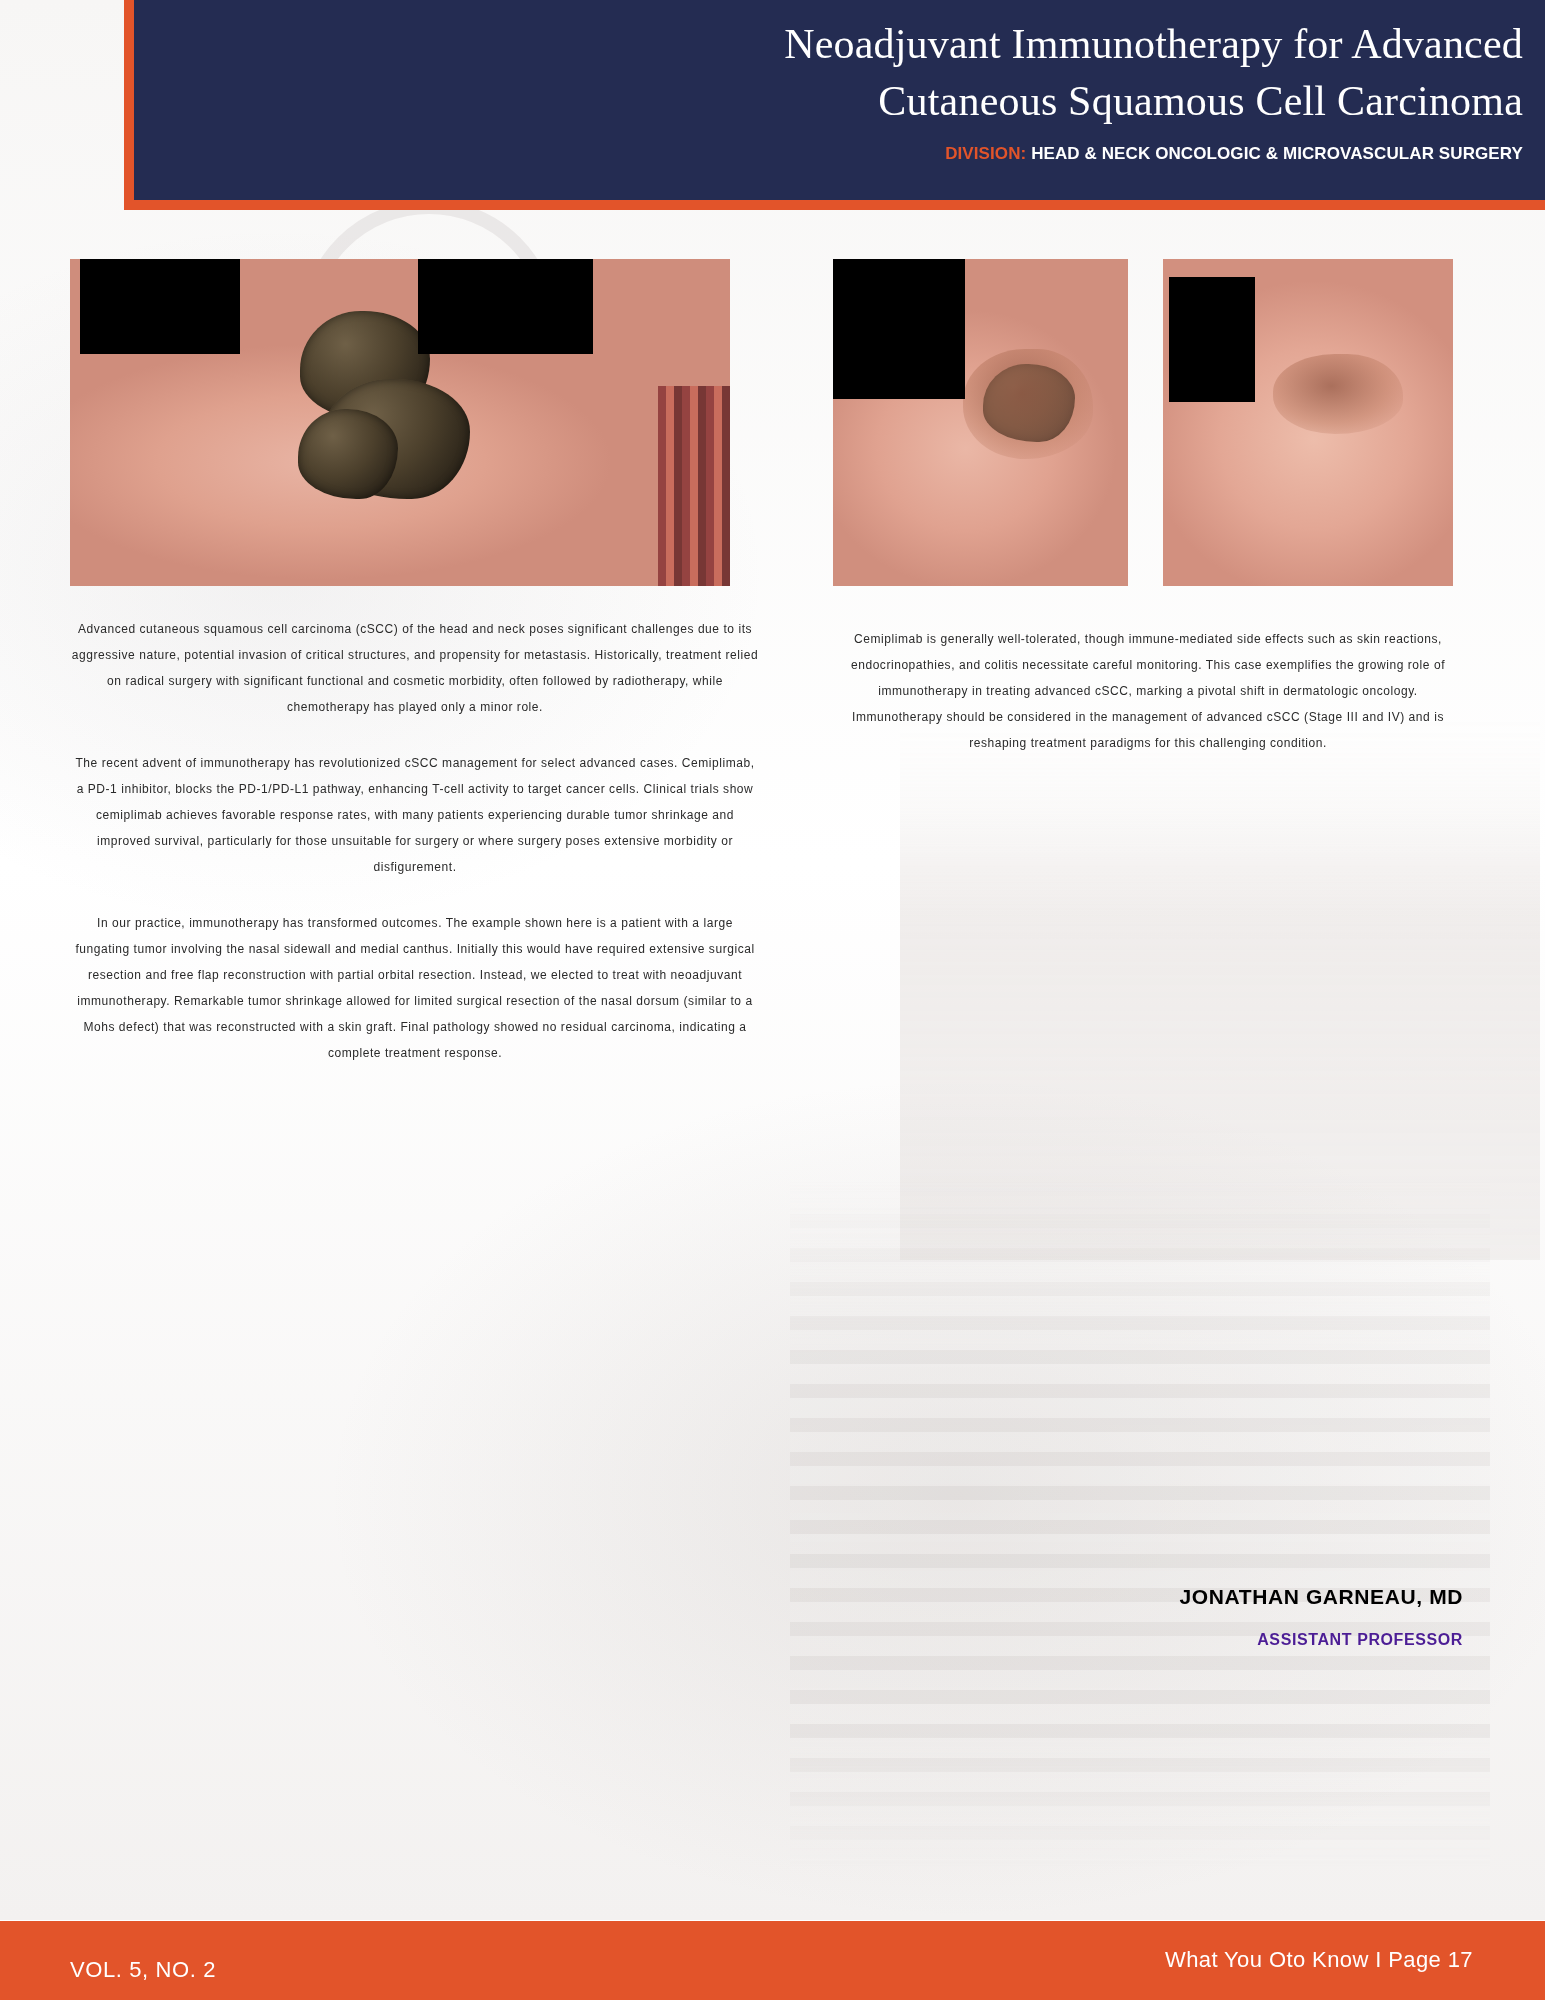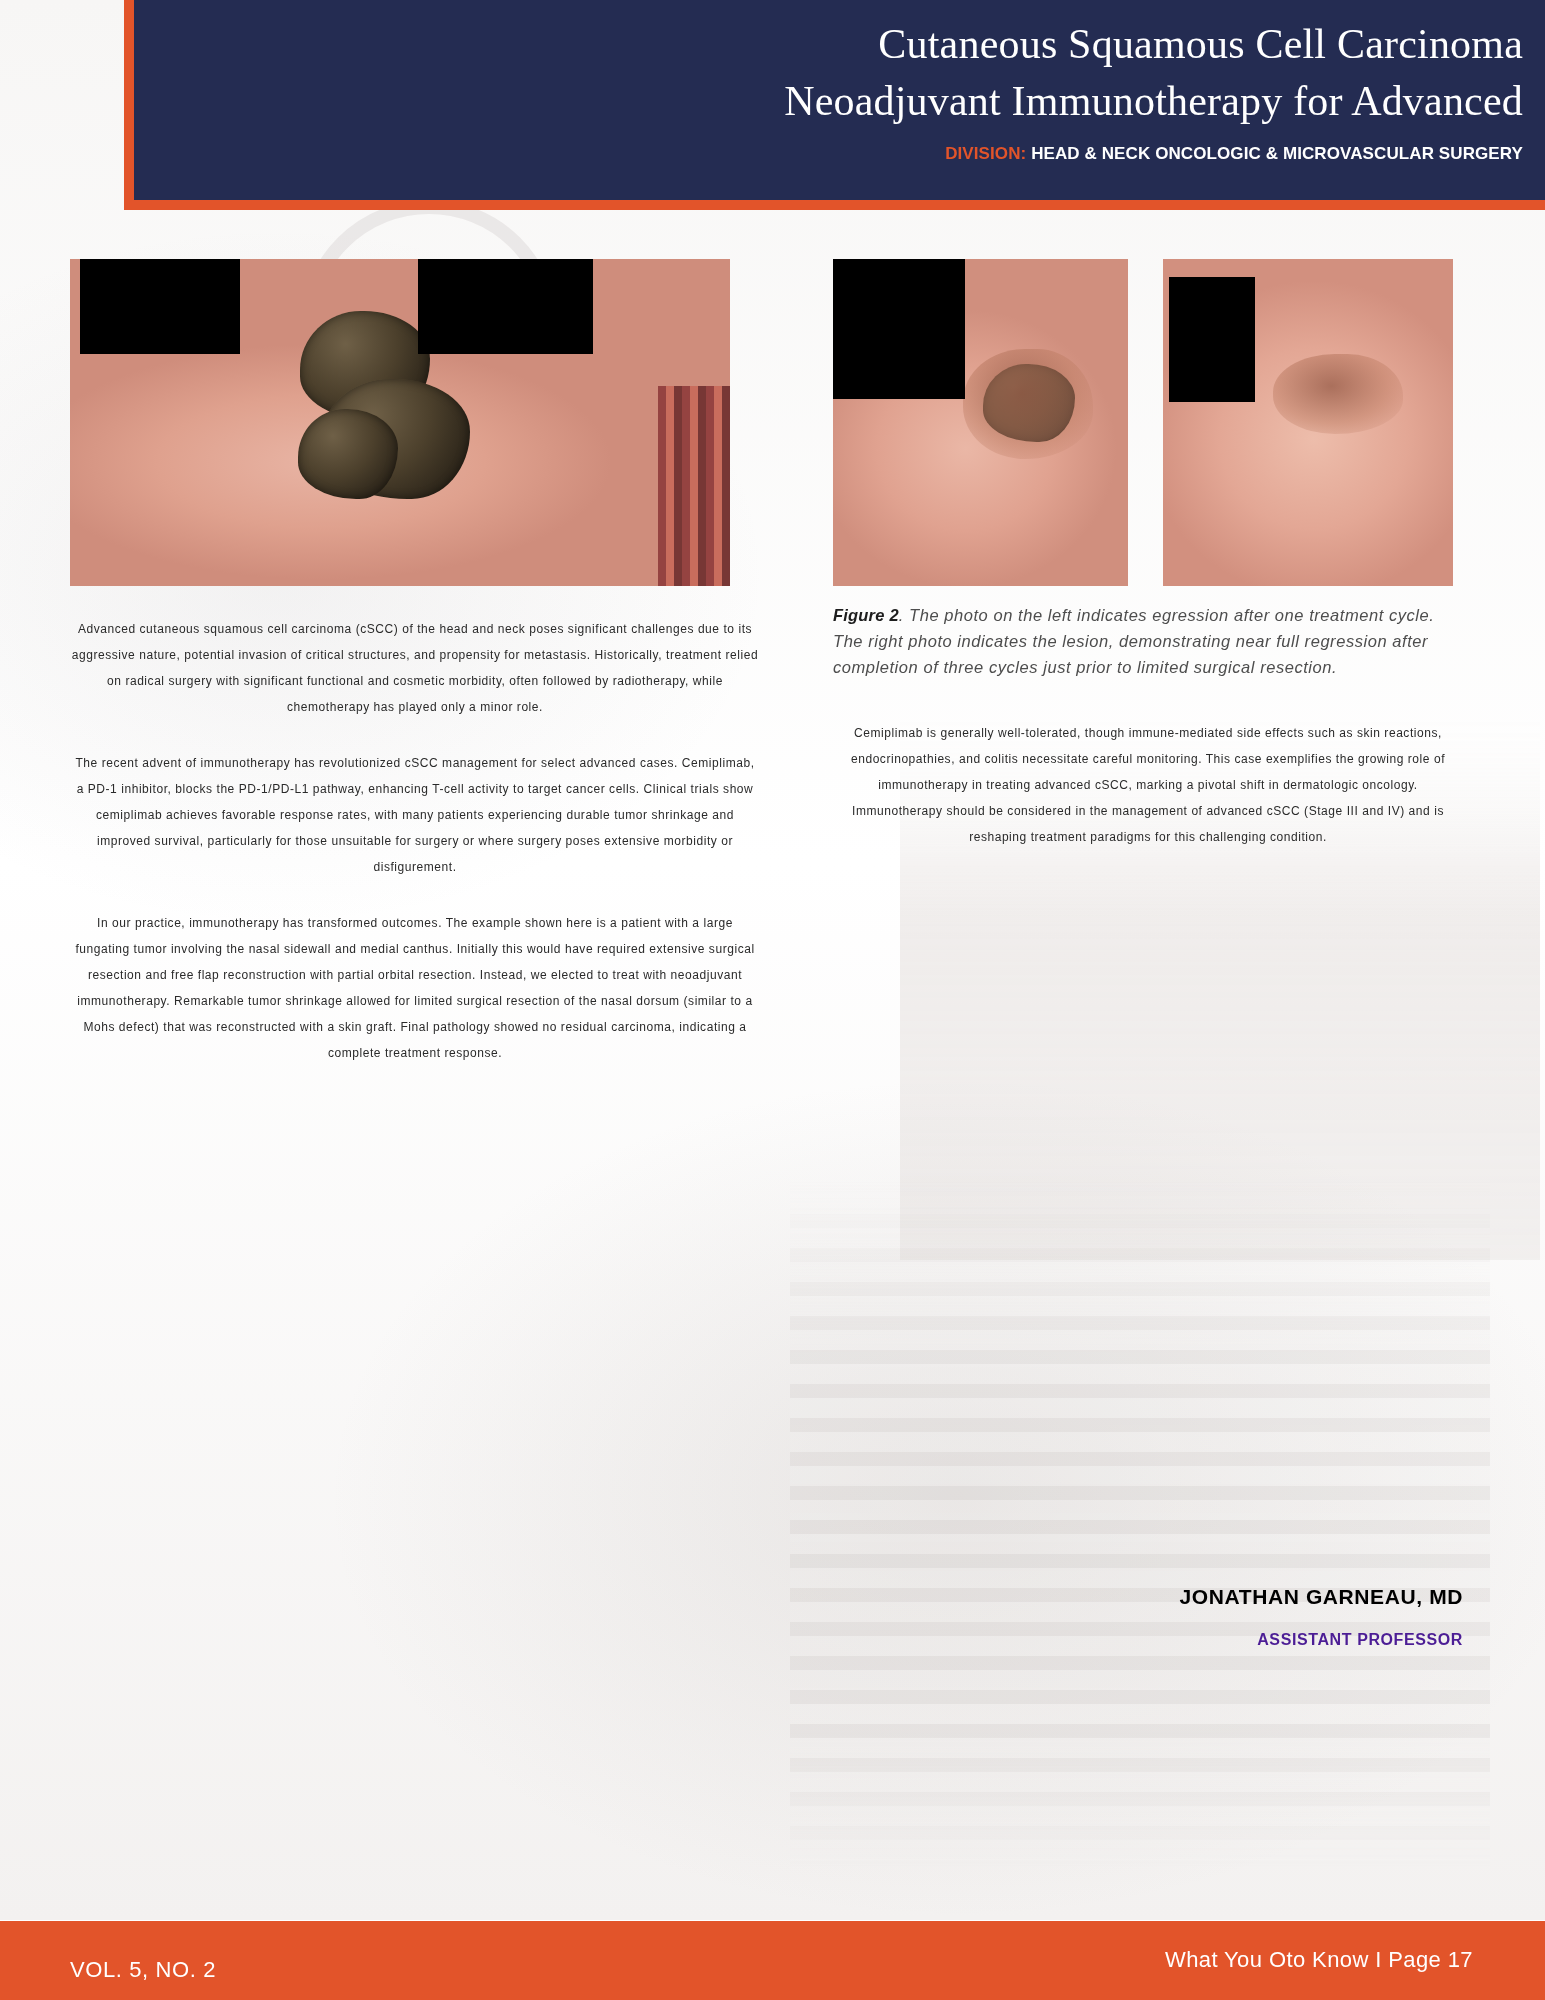--- a/index.html
+++ b/index.html
@@ -270,22 +270,22 @@
 
 <div class="bg-wash"></div>
 <div class="bg-seal"></div>
 <div class="bg-building"></div>
 <div class="bg-stairs"></div>
 
 <div class="header-wrap">
   <div class="header-orange-bar"></div>
   <div class="header-navy">
     <div class="header-title">
+      <div>Neoadjuvant Immunotherapy for Advanced</div>
       <div>Cutaneous Squamous Cell Carcinoma</div>
-      <div>Neoadjuvant Immunotherapy for Advanced</div>
     </div>
     <div class="header-sub">
       <span class="div-label">DIVISION:</span>
       <span>HEAD &amp; NECK ONCOLOGIC &amp; MICROVASCULAR  SURGERY</span>
     </div>
   </div>
 </div>
 
 <div class="content">
 
@@ -314,23 +314,20 @@
         <div class="tumor" style="left:150px; top:105px; width:92px; height:78px;"></div>
         <div class="lesion-flat" style="left:130px; top:90px; width:130px; height:110px;"></div>
         <div class="redact" style="left:0px; top:0px; width:132px; height:140px;"></div>
       </div>
       <div class="fig2-img-b">
         <div class="skin variant3"></div>
         <div class="lesion-flat" style="left:110px; top:95px; width:130px; height:80px;"></div>
         <div class="redact" style="left:6px; top:18px; width:86px; height:125px;"></div>
       </div>
     </div>
-    <div class="fig-caption">
-      <b>Figure 2</b><span>. The photo on the left indicates egression after one treatment cycle. The right photo indicates the lesion, demonstrating near full regression after completion of three cycles just prior to limited surgical resection.</span>
-    </div>
 
     <p class="body-p">Cemiplimab is generally well-tolerated, though immune-mediated side effects such as skin reactions, endocrinopathies, and colitis necessitate careful monitoring. This case exemplifies the growing role of immunotherapy in treating advanced cSCC, marking a pivotal shift in dermatologic oncology. Immunotherapy should be considered in the management of advanced cSCC (Stage III and IV) and is reshaping treatment paradigms for this challenging condition.</p>
   </div>
 </div>
 
 <div class="byline">
   <div class="byline-name">JONATHAN GARNEAU, MD</div>
   <div class="byline-role">ASSISTANT PROFESSOR</div>
 </div>
 

